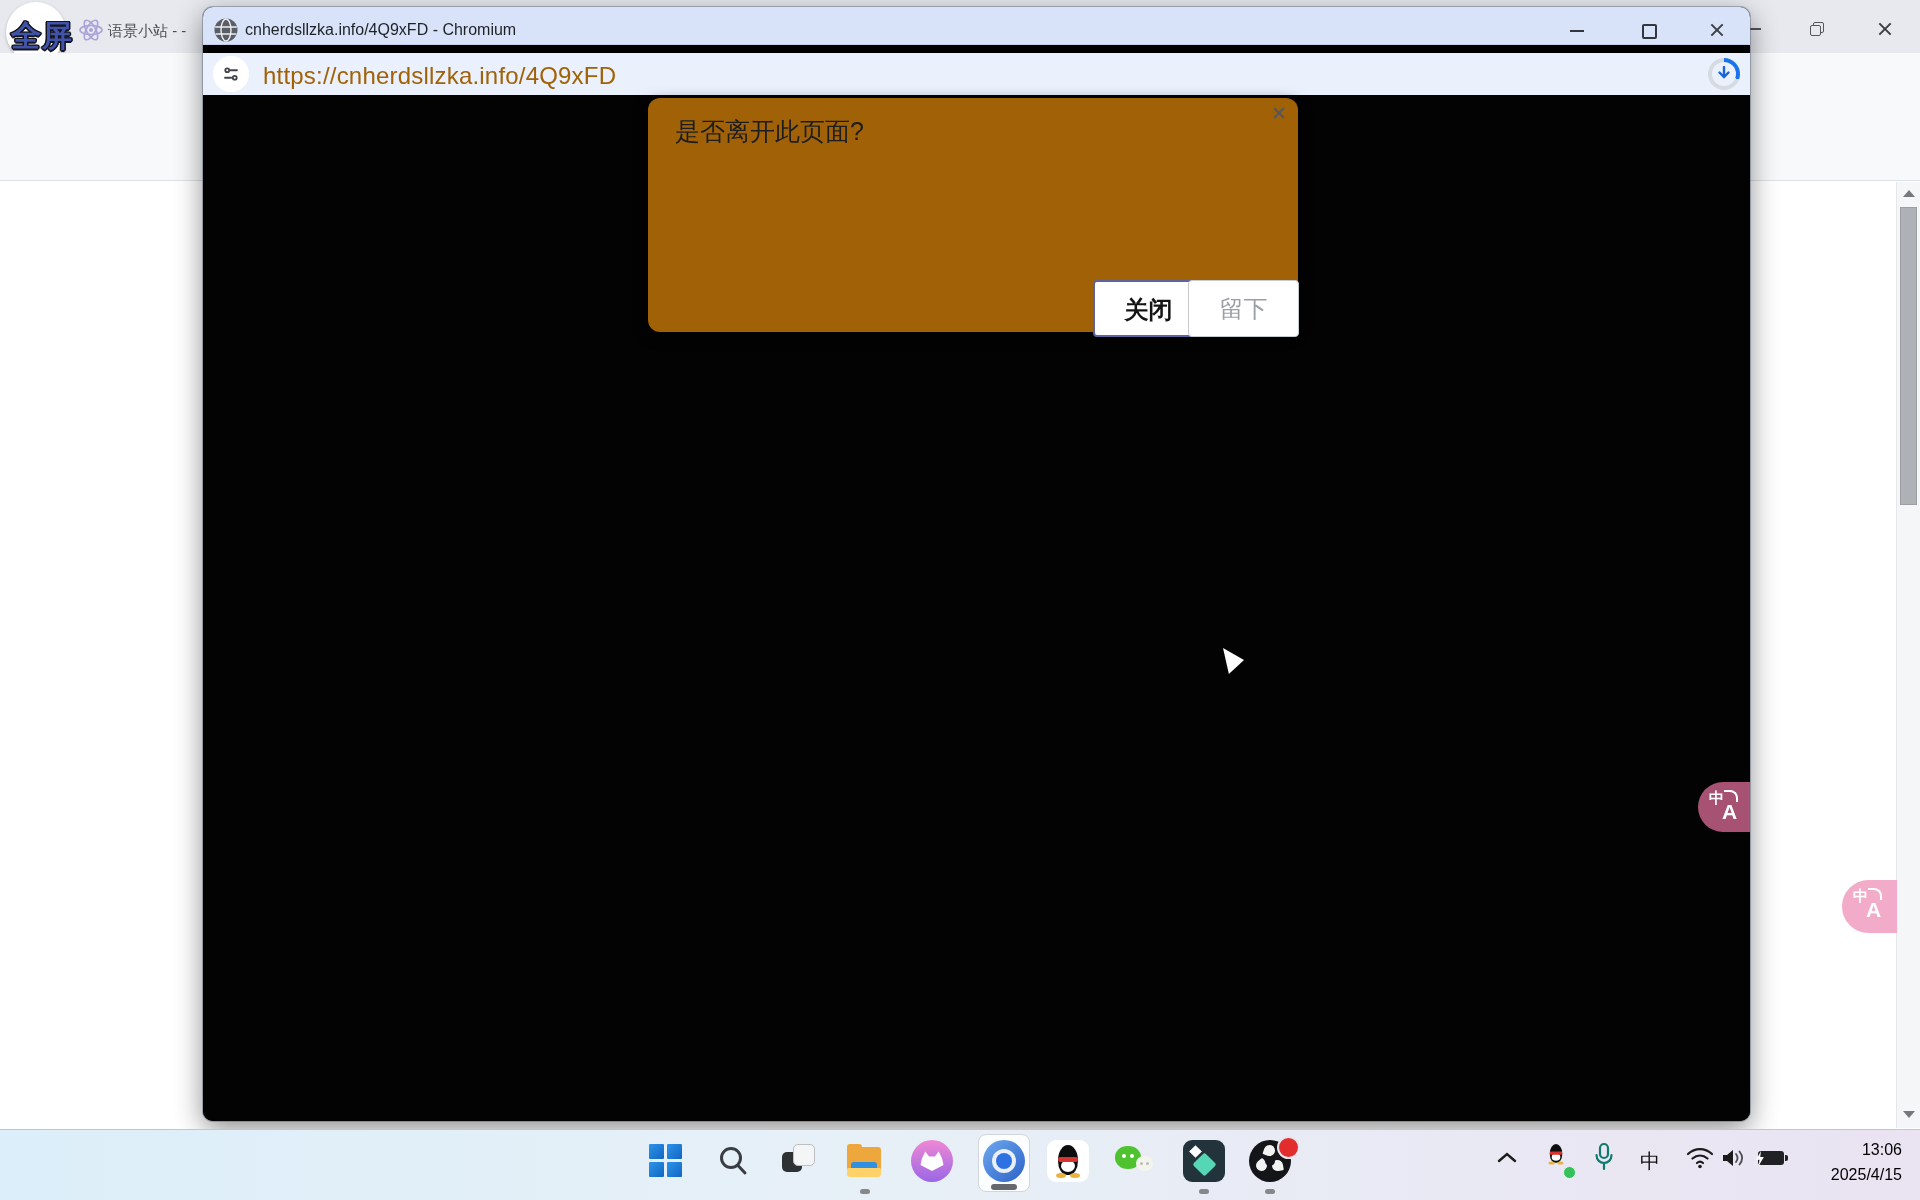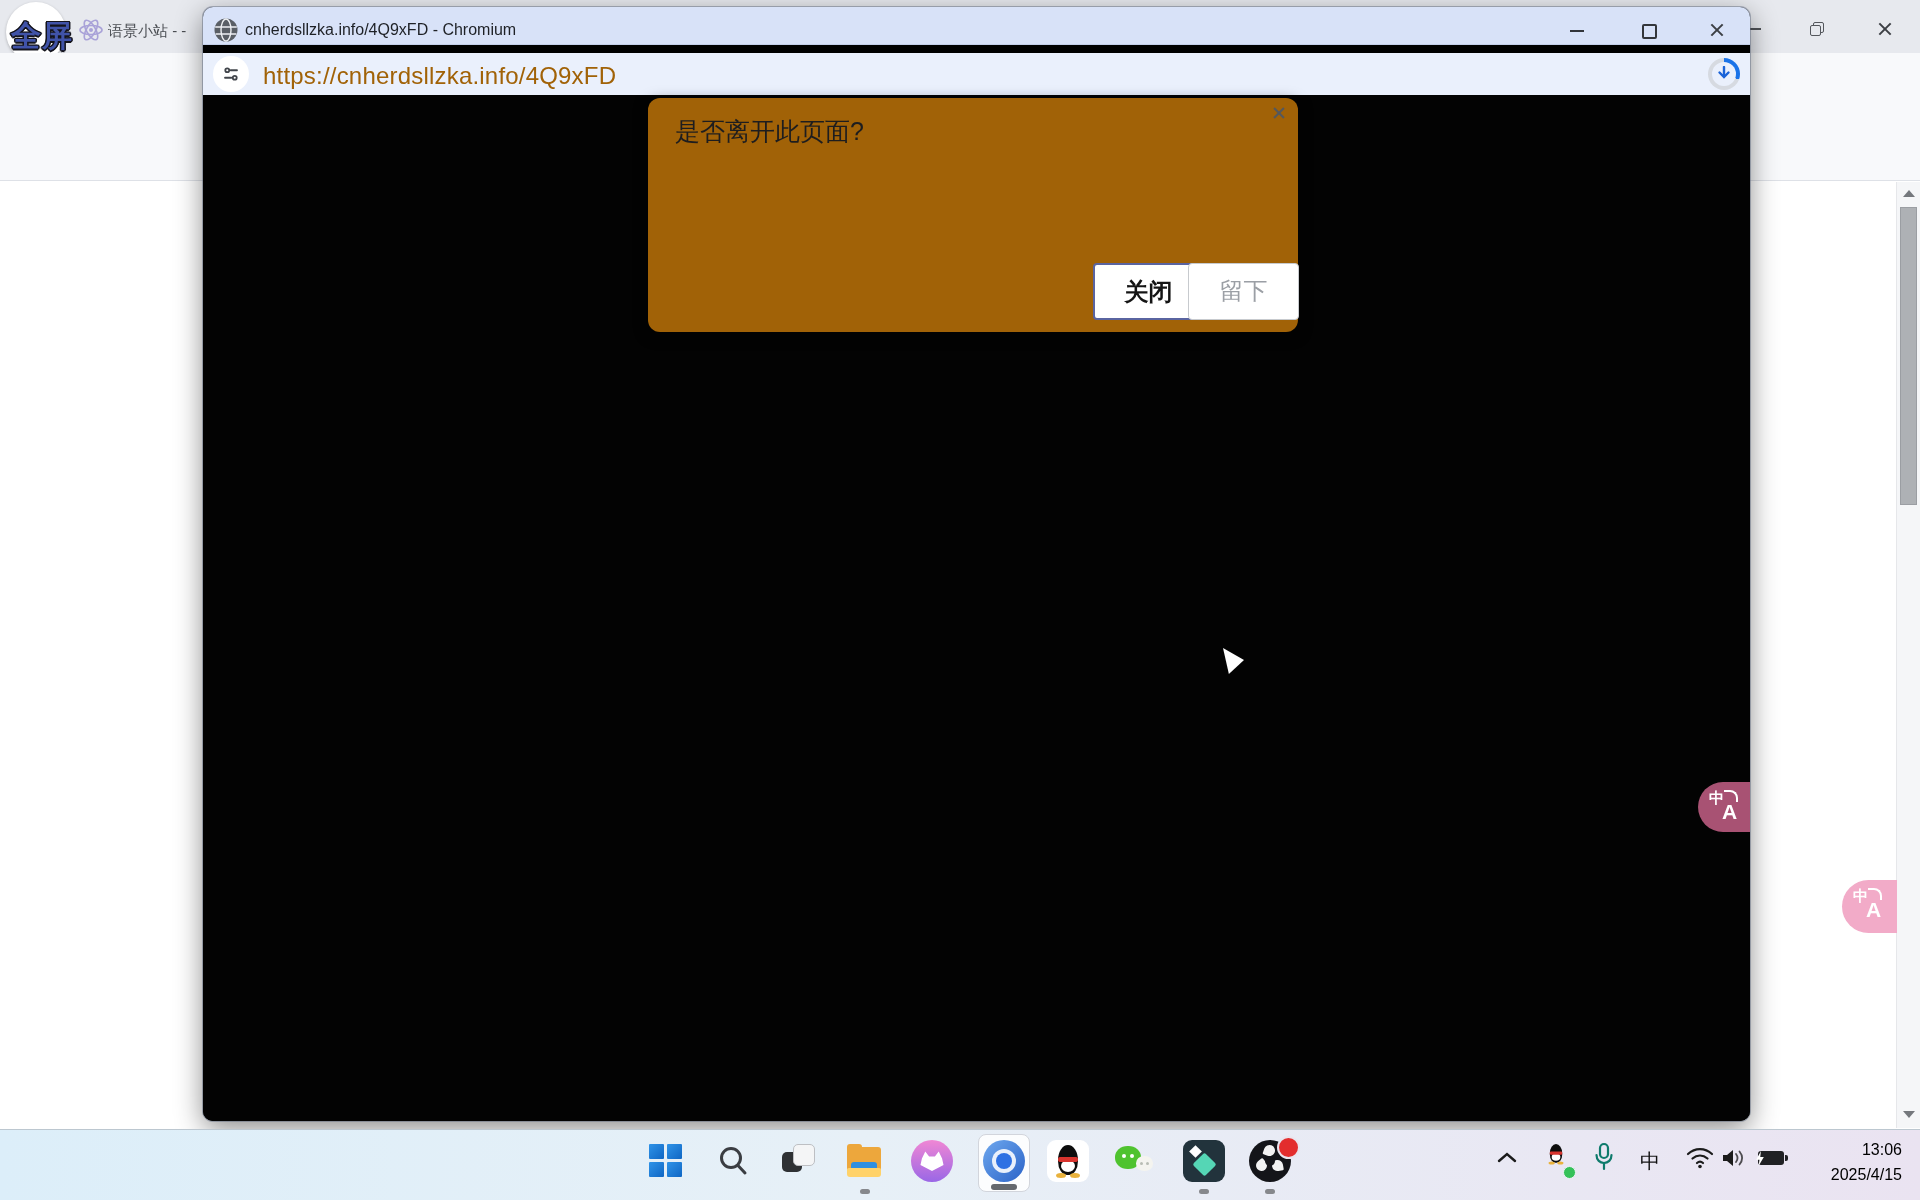--- a/index.html
+++ b/index.html
@@ -79,22 +79,22 @@
   .p-content{position:absolute;left:0;top:88px;width:100%;height:1026px;background:#030303}
 
   
   .dialog{position:absolute;left:445px;top:91px;width:650px;height:234px;background:#a16207;border-radius:12px;
     box-shadow:0 3px 14px rgba(0,0,0,.5)}
   .dlg-title{position:absolute;left:27px;top:17px;font-size:25px;color:#1d1d1f}
   .dlg-body{position:absolute;left:25px;top:76px;font-size:30px;color:#0f0f10}
   .dlg-close{position:absolute;right:11px;top:7px;width:16px;height:16px;cursor:pointer}
   .dlg-close:before,.dlg-close:after{content:"";position:absolute;left:7px;top:1px;width:2px;height:14px;background:#54585e}
   .dlg-close:before{transform:rotate(45deg)}.dlg-close:after{transform:rotate(-45deg)}
-  .dlg-btn{position:absolute;top:165px;width:111px;height:57px;background:#fff;border-radius:4px;
-    font-size:24px;text-align:center;line-height:55px;box-sizing:border-box;font-family:Liberation Serif, serif}
+  .dlg-btn{position:absolute;top:182px;width:111px;height:57px;background:#fff;border-radius:4px;
+    font-size:24px;text-align:center;line-height:55px;box-sizing:border-box;font-family:Liberation Sans, sans-serif}
   .btn-leave{left:445px;border:2px solid #5a64a0;font-weight:700;color:#141414}
   .btn-stay{left:540px;border:1px solid #c7cace;color:#9b9fa5}
 
   .trans-a{left:1495px;top:775px;width:52px;height:50px;background:#a85273;z-index:5}
 
   
   .cursor{position:absolute;left:1223px;top:648px;width:21px;height:26px;background:#fff;z-index:60;
     clip-path:polygon(0 0,100% 46%,28% 100%);filter:drop-shadow(0 1px 1px rgba(0,0,0,.6))}
 
   

